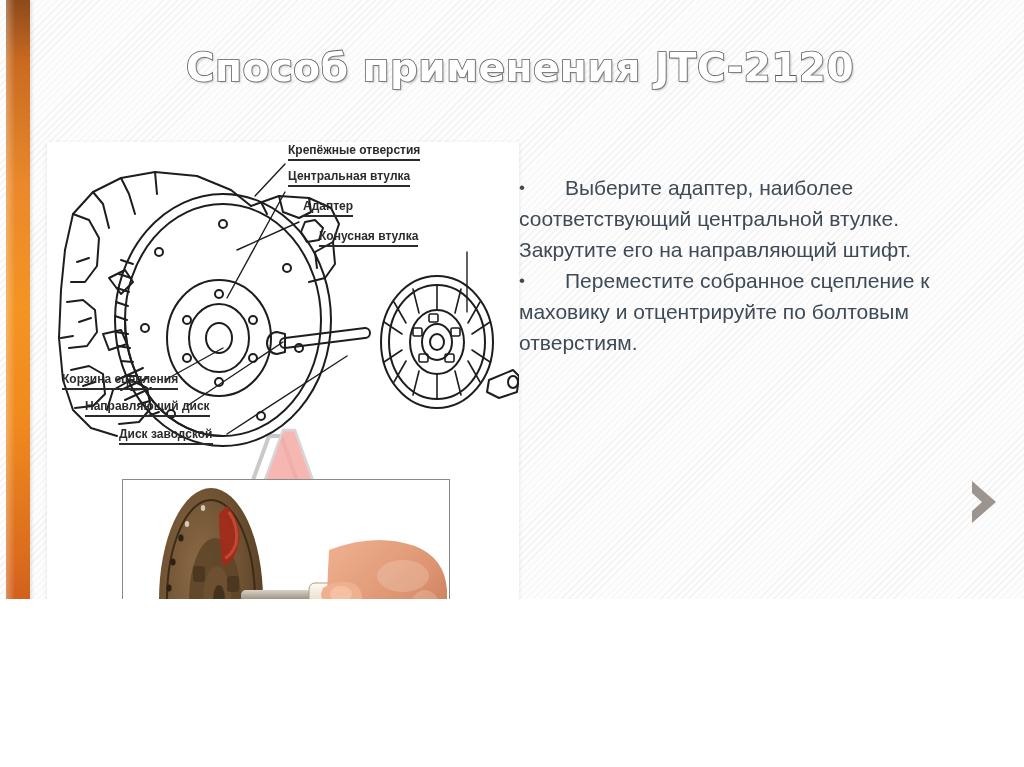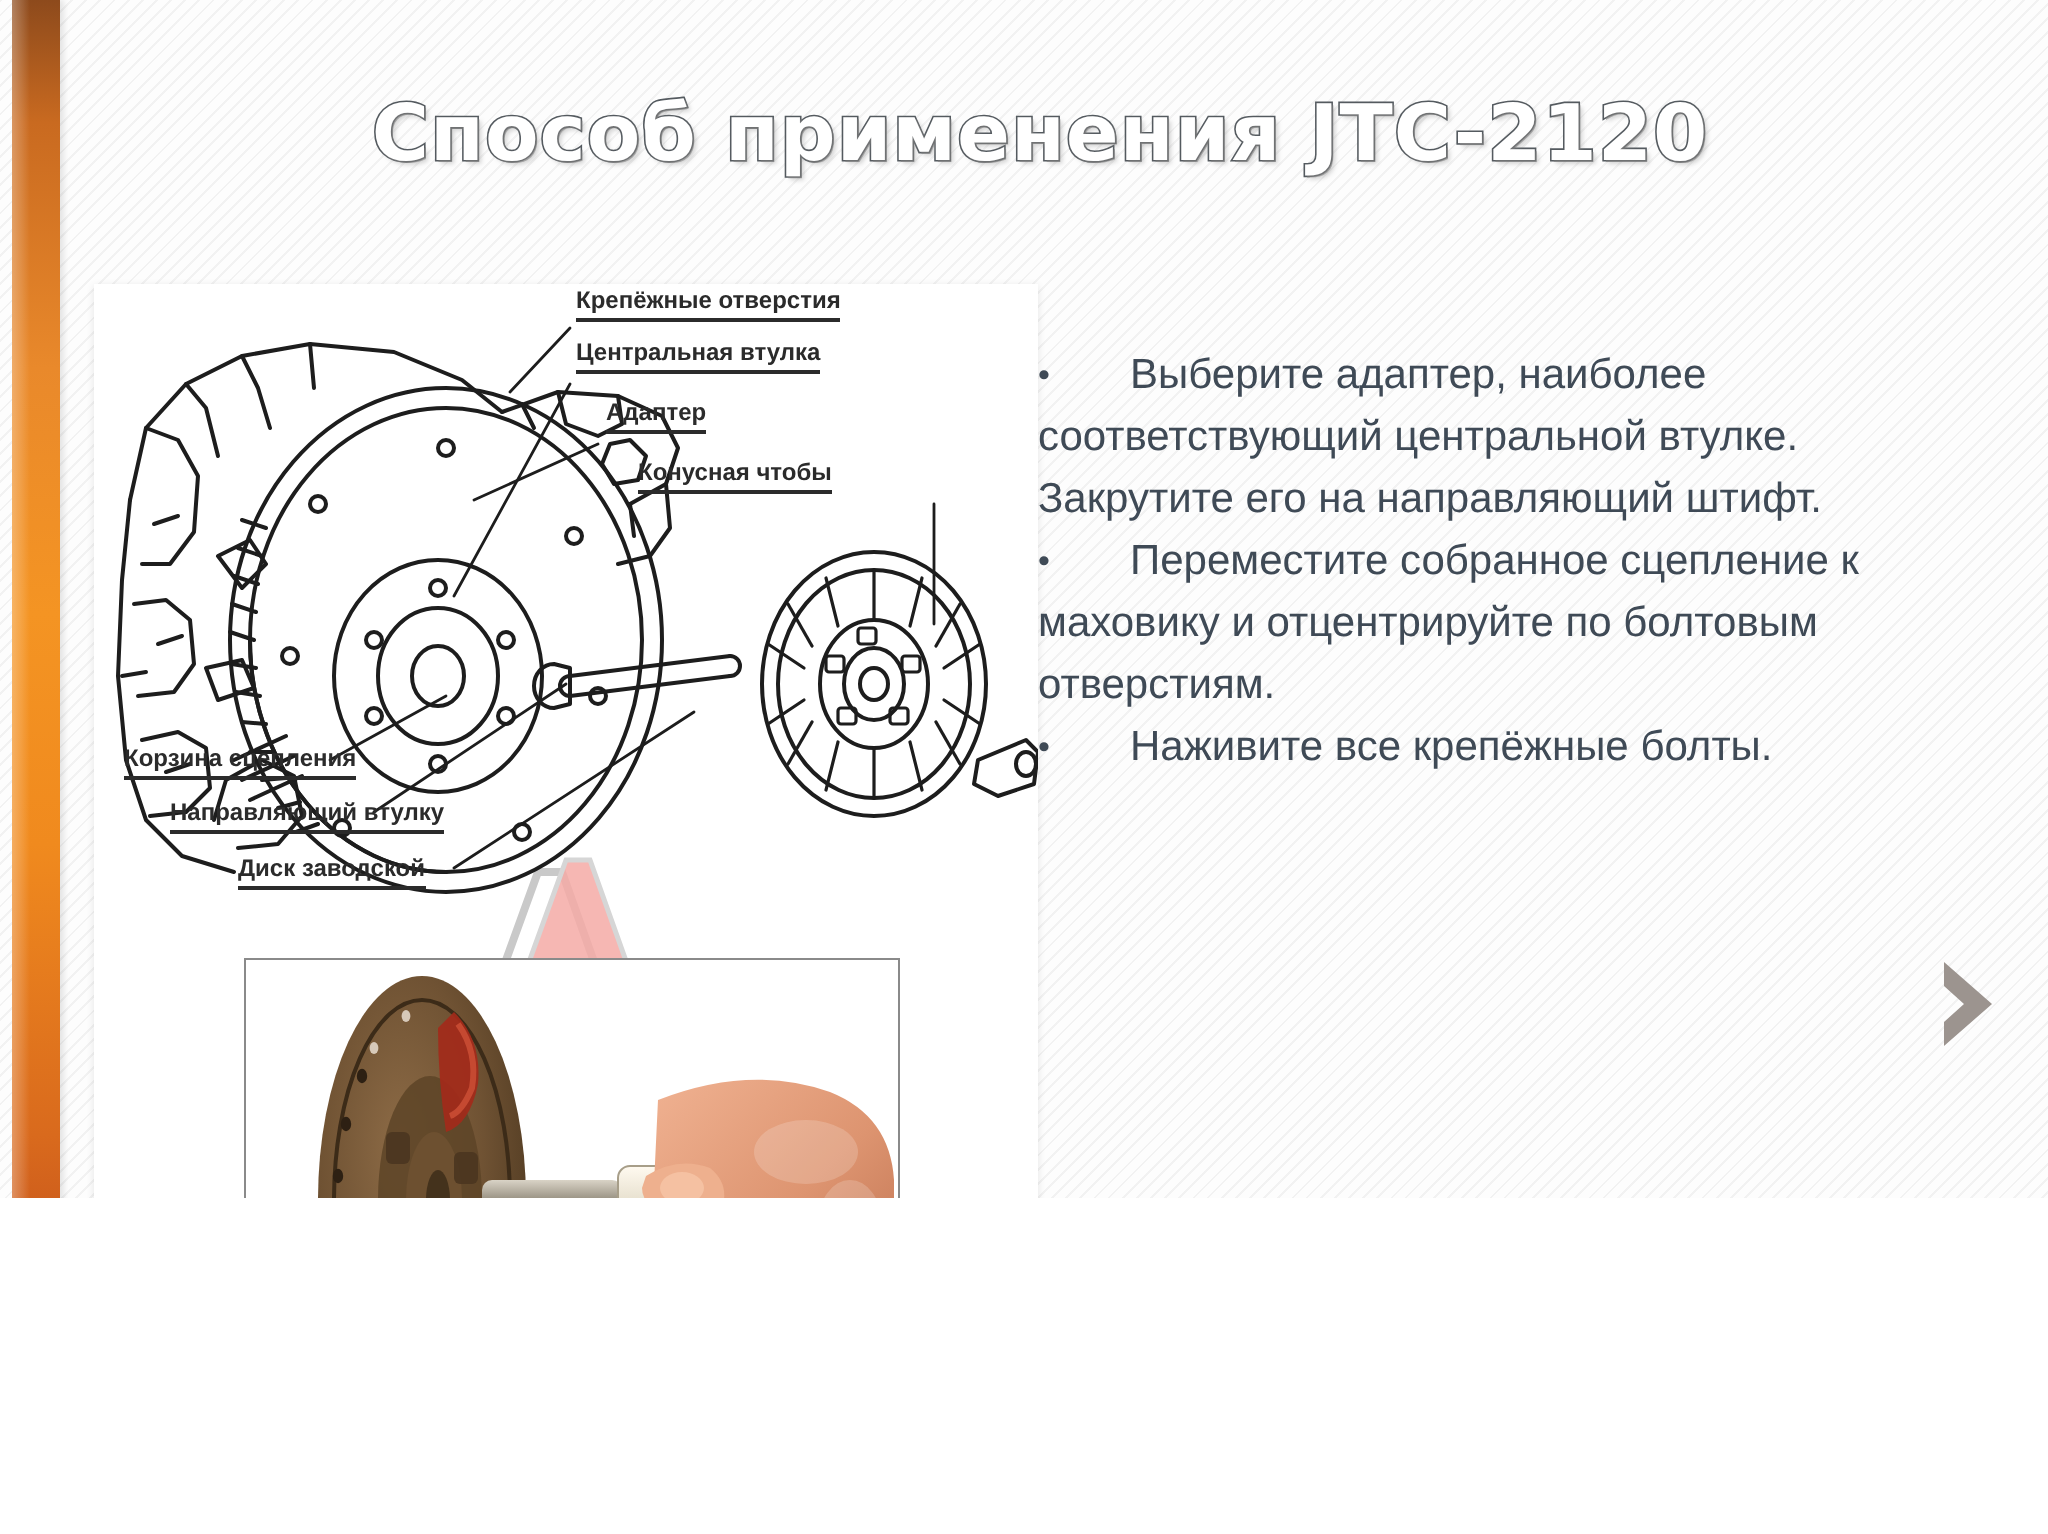--- a/index.html
+++ b/index.html
@@ -304,23 +304,23 @@
           <path d="M118 238 L176 206"></path>
           <path d="M140 264 L236 200"></path>
           <path d="M180 292 L300 214"></path>
         </g>
       </g>
     </svg>
 
     <div class="diag-label lbl-1">Крепёжные отверстия</div>
     <div class="diag-label lbl-2">Центральная втулка</div>
     <div class="diag-label lbl-3">Адаптер</div>
-    <div class="diag-label lbl-4">Конусная чтобы</div>
+    <div class="diag-label lbl-4">Конусная втулка</div>
     <div class="diag-label lbl-5">Корзина сцепления</div>
-    <div class="diag-label lbl-6">Направляющий втулку</div>
+    <div class="diag-label lbl-6">Направляющий диск</div>
     <div class="diag-label lbl-7">Диск заводской</div>
 
     <div id="photo-frame">
       <svg id="photo-svg" viewBox="0 0 326 235" xmlns="http://www.w3.org/2000/svg">
         <defs>
           <radialGradient id="discGrad" cx="40%" cy="38%" r="72%">
             <stop offset="0%" stop-color="#8d6b46"></stop>
             <stop offset="55%" stop-color="#6f5233"></stop>
             <stop offset="100%" stop-color="#4c371f"></stop>
           </radialGradient>
@@ -411,22 +411,19 @@
     </div>
   </div>
 
   <div id="bullets">
     <div class="bullet-item">
       <span class="bullet-mark">•</span><span class="bullet-text">Выберите адаптер, наиболее соответствующий центральной втулке. Закрутите его на направляющий штифт.</span>
     </div>
     <div class="bullet-item">
       <span class="bullet-mark">•</span><span class="bullet-text">Переместите собранное сцепление к маховику и отцентрируйте по болтовым отверстиям.</span>
     </div>
-    <div class="bullet-item">
-      <span class="bullet-mark">•</span><span class="bullet-text">Наживите все крепёжные болты.</span>
-    </div>
   </div>
 
   <svg id="next-chevron" viewBox="0 0 44 50" xmlns="http://www.w3.org/2000/svg">
     <path d="M10 4 L34 25 L10 46 L10 34 L20 25 L10 16 Z" fill="#9c948f"></path>
   </svg>
 
 </div>
 
 </body></html>

